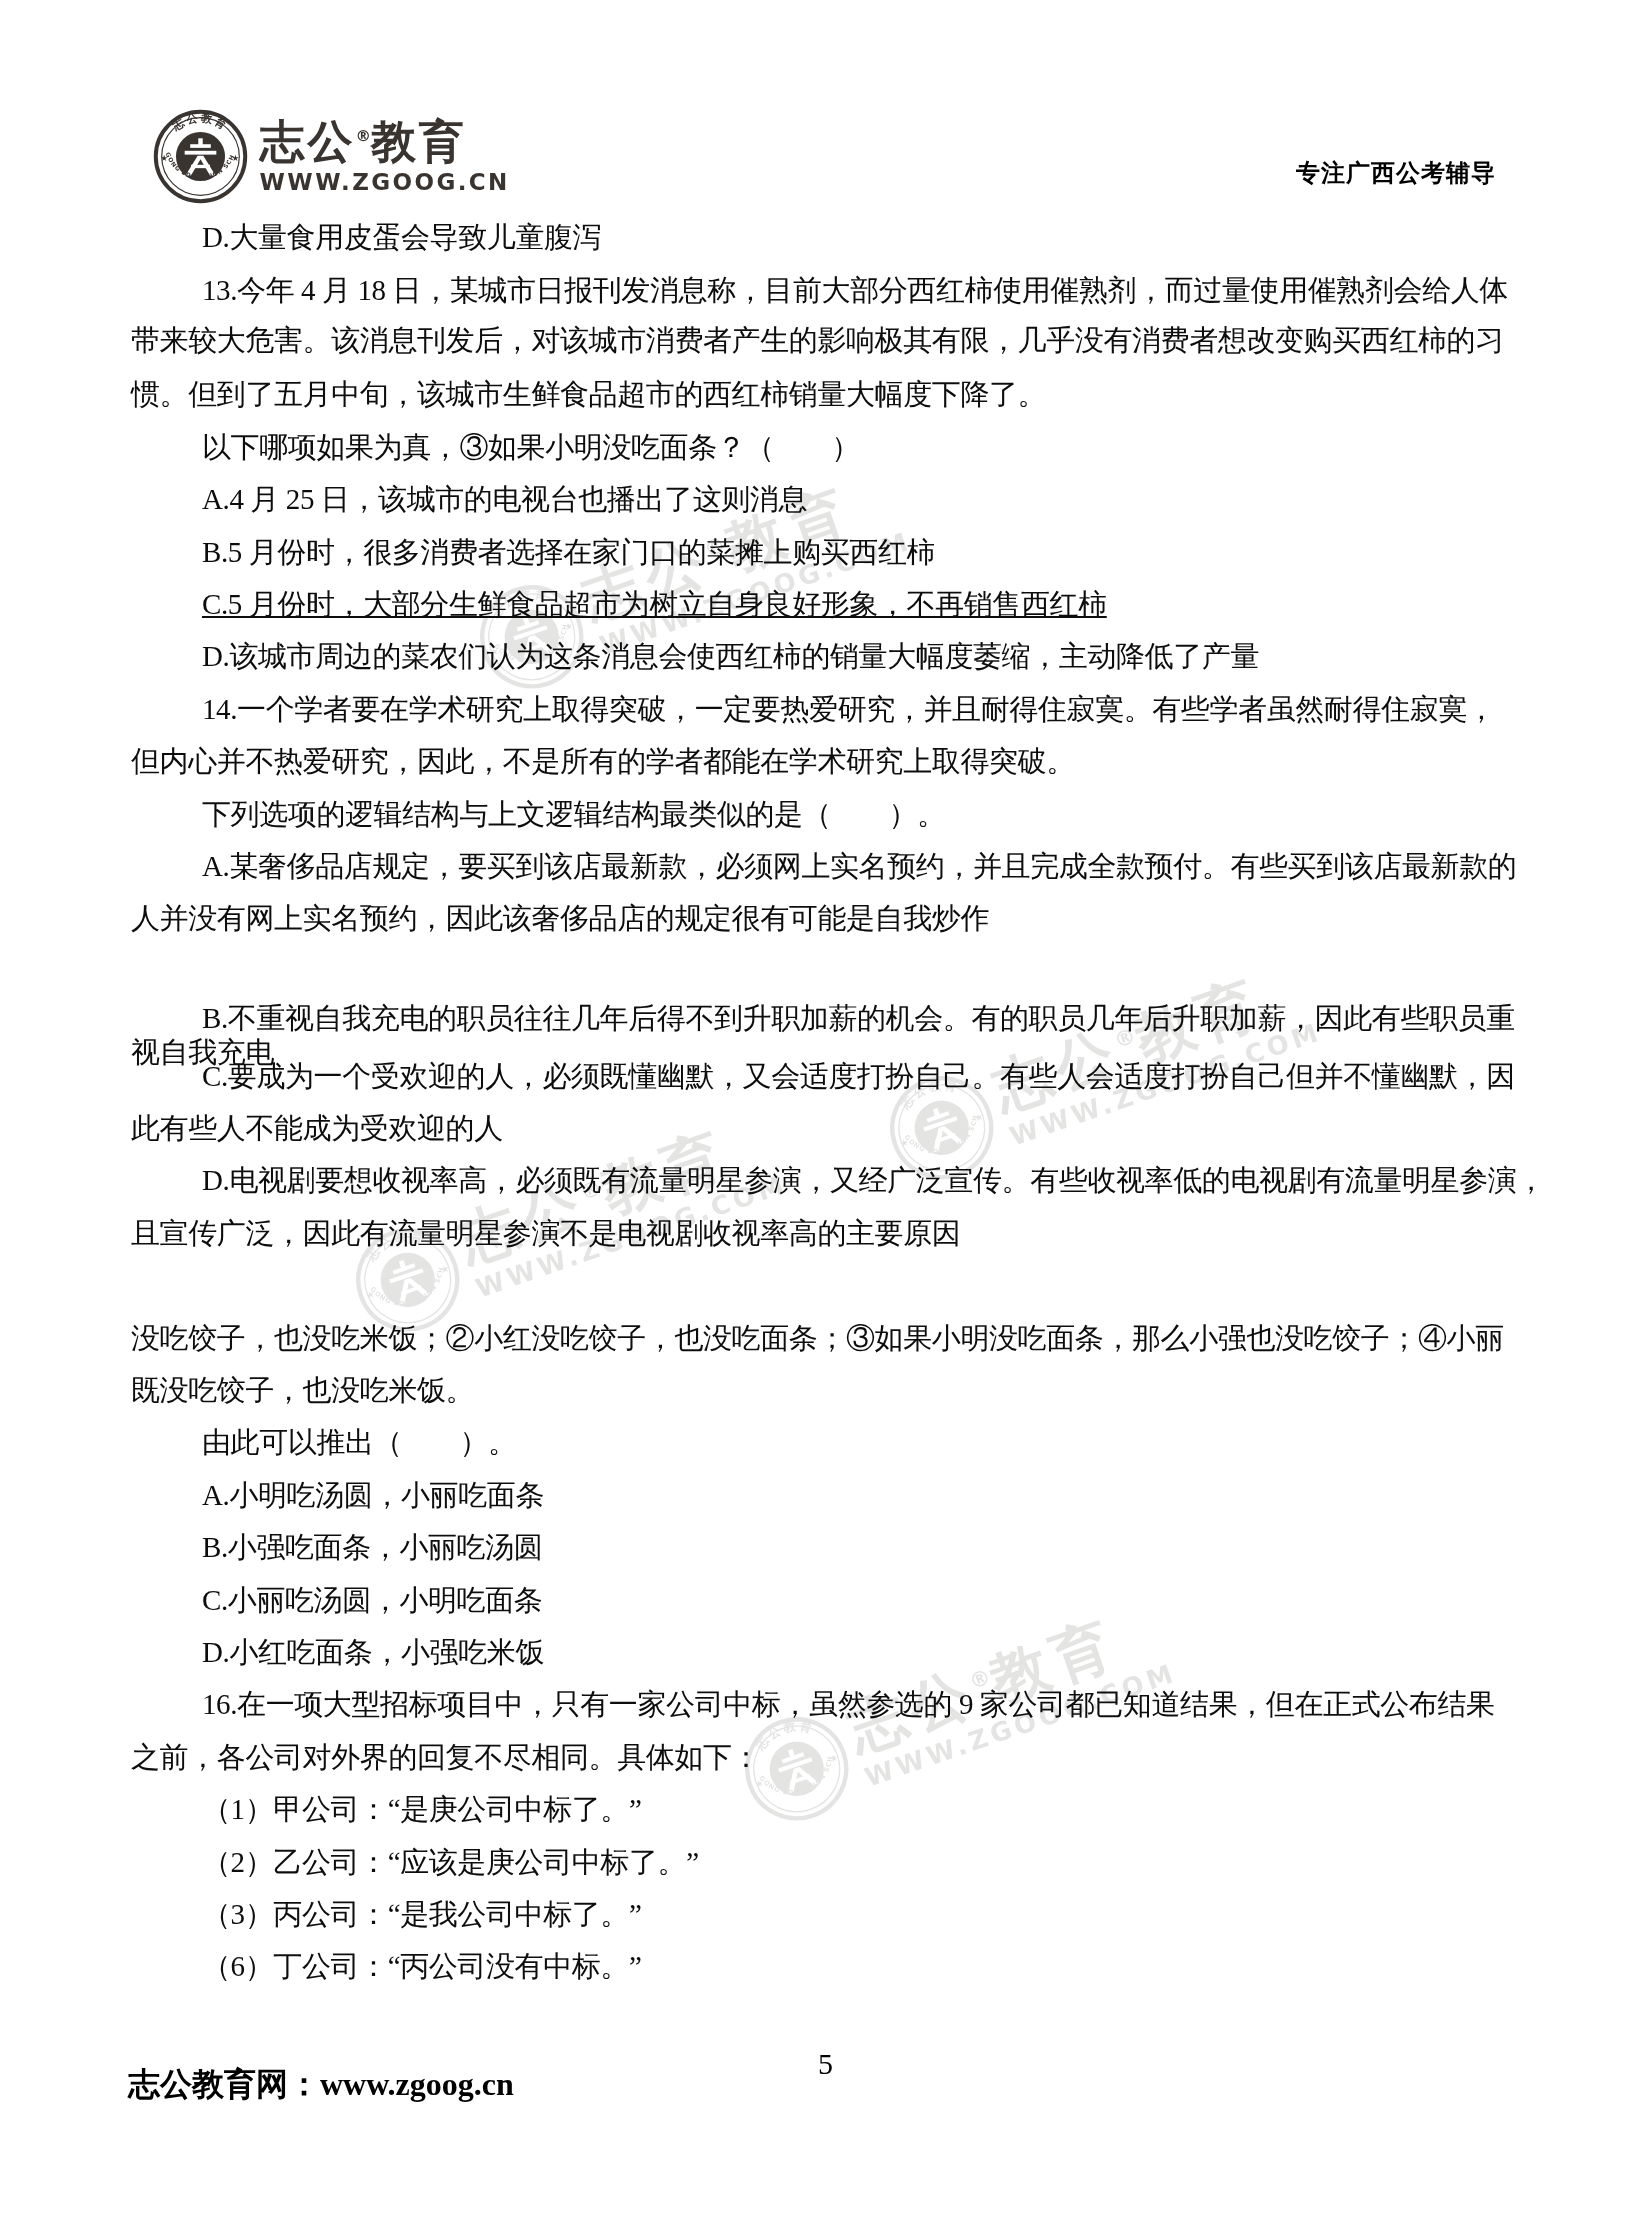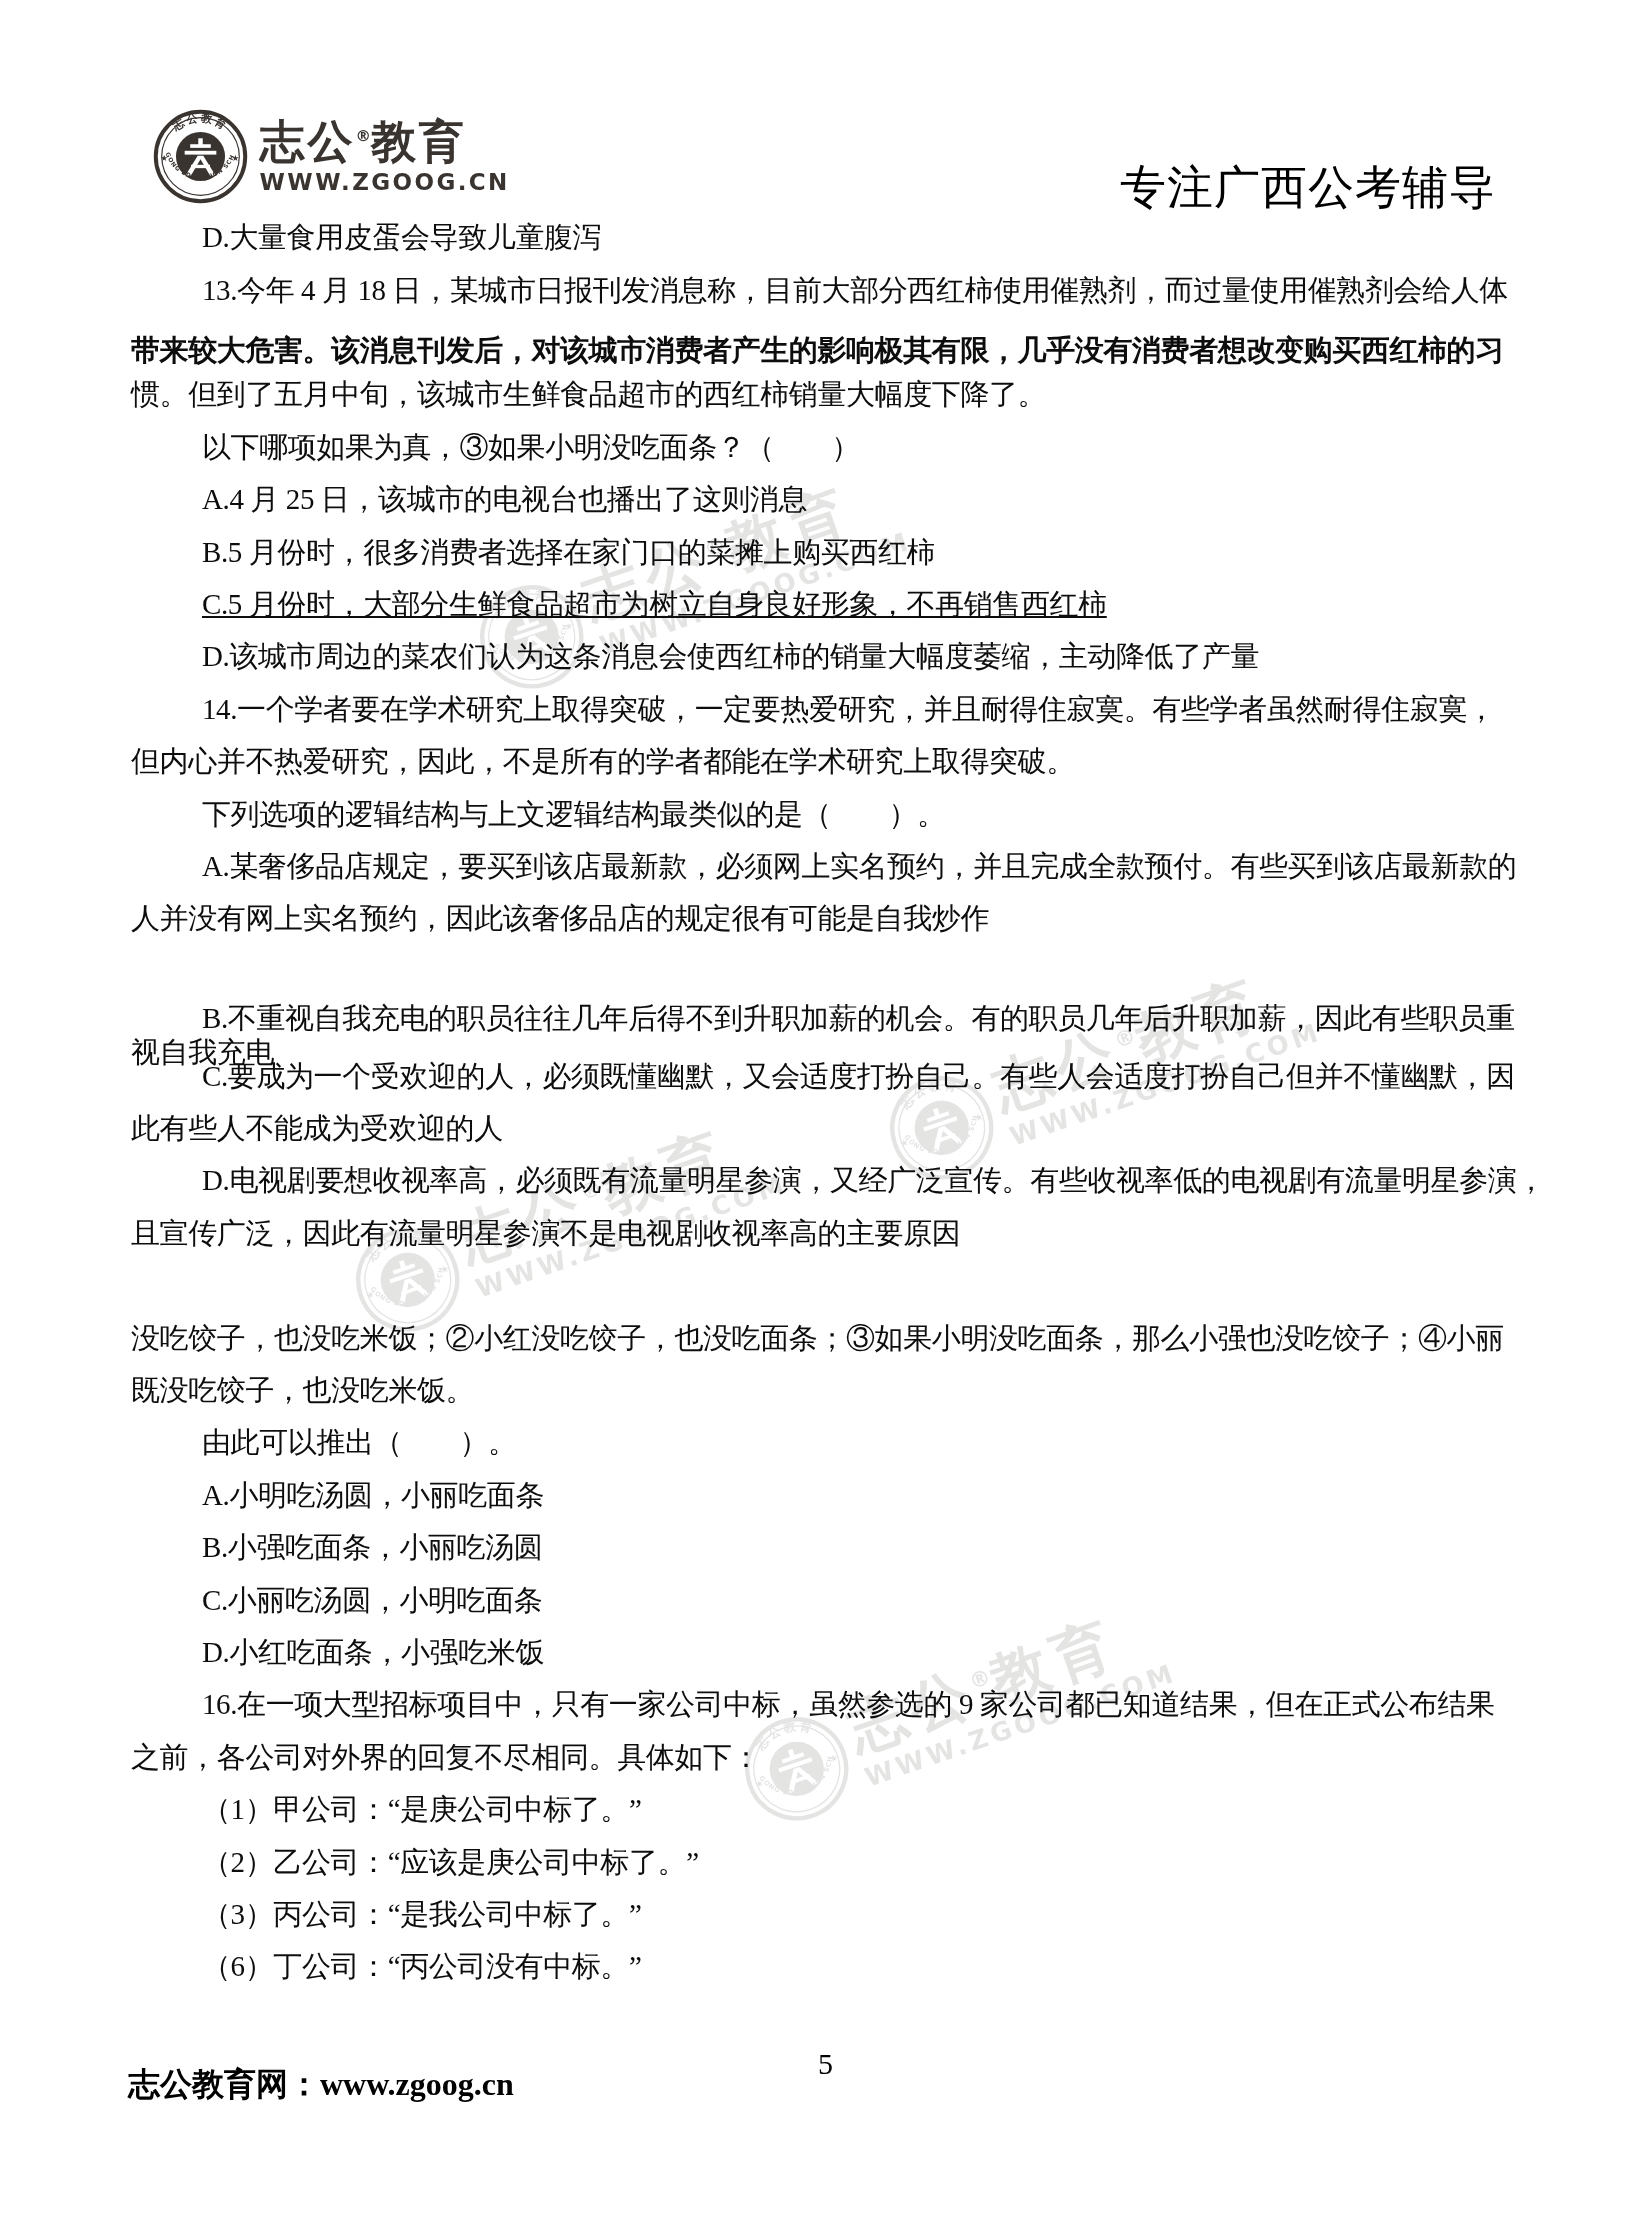--- a/index.html
+++ b/index.html
@@ -26,21 +26,21 @@
     letter-spacing:2.9px;white-space:nowrap;
   }
   .brand-name sup{font-size:15.5px;vertical-align:super;letter-spacing:0;}
   .brand-url{
     font-family:"DejaVu Sans","Liberation Sans",sans-serif;
     font-weight:bold;font-size:23px;letter-spacing:2.4px;
     margin-top:2.9px;white-space:nowrap;
   }
   .tagline{
     position:absolute;top:157px;right:155px;
-    font-size:46px;font-weight:normal;color:#000;
+    font-size:24px;font-weight:bold;color:#000;
     letter-spacing:1px;white-space:nowrap;
   }
   
   #lines{position:absolute;left:0;top:0;width:100%;height:100%;}
   .line{
     position:absolute;left:131px;
     font-size:29px;line-height:33px;
     white-space:nowrap;
     letter-spacing:-0.4px;
   }
@@ -236,21 +236,21 @@
 </svg></span>
     <span class="wm-texts">
       <span class="wm-big"><span>志公</span><sup>®</sup><span>教育</span></span>
       <span class="wm-url">WWW.ZGOOG.COM</span>
     </span>
   </div>
 
   <div id="lines">
       <div class="line indent" style="top: 221px;">D.大量食用皮蛋会导致儿童腹泻</div>
       <div class="line indent" style="top: 274px;">13.今年 4 月 18 日，某城市日报刊发消息称，目前大部分西红柿使用催熟剂，而过量使用催熟剂会给人体</div>
-      <div class="line" style="top: 334px; font-weight: bold;">带来较大危害。该消息刊发后，对该城市消费者产生的影响极其有限，几乎没有消费者想改变购买西红柿的习</div>
+      <div class="line" style="top: 324px;">带来较大危害。该消息刊发后，对该城市消费者产生的影响极其有限，几乎没有消费者想改变购买西红柿的习</div>
       <div class="line" style="top: 378px;">惯。但到了五月中旬，该城市生鲜食品超市的西红柿销量大幅度下降了。</div>
       <div class="line indent" style="top: 431px;">以下哪项如果为真，③如果小明没吃面条？（　　）</div>
       <div class="line indent" style="top: 483px;">A.4 月 25 日，该城市的电视台也播出了这则消息</div>
       <div class="line indent" style="top: 536px;">B.5 月份时，很多消费者选择在家门口的菜摊上购买西红柿</div>
       <div class="line indent" style="top: 588px; text-decoration: underline;">C.5 月份时，大部分生鲜食品超市为树立自身良好形象，不再销售西红柿</div>
       <div class="line indent" style="top: 640px;">D.该城市周边的菜农们认为这条消息会使西红柿的销量大幅度萎缩，主动降低了产量</div>
       <div class="line indent" style="top: 693px;">14.一个学者要在学术研究上取得突破，一定要热爱研究，并且耐得住寂寞。有些学者虽然耐得住寂寞，</div>
       <div class="line" style="top: 745px;">但内心并不热爱研究，因此，不是所有的学者都能在学术研究上取得突破。</div>
       <div class="line indent" style="top: 798px;">下列选项的逻辑结构与上文逻辑结构最类似的是（　　）。</div>
       <div class="line indent" style="top: 850px;">A.某奢侈品店规定，要买到该店最新款，必须网上实名预约，并且完成全款预付。有些买到该店最新款的</div>

